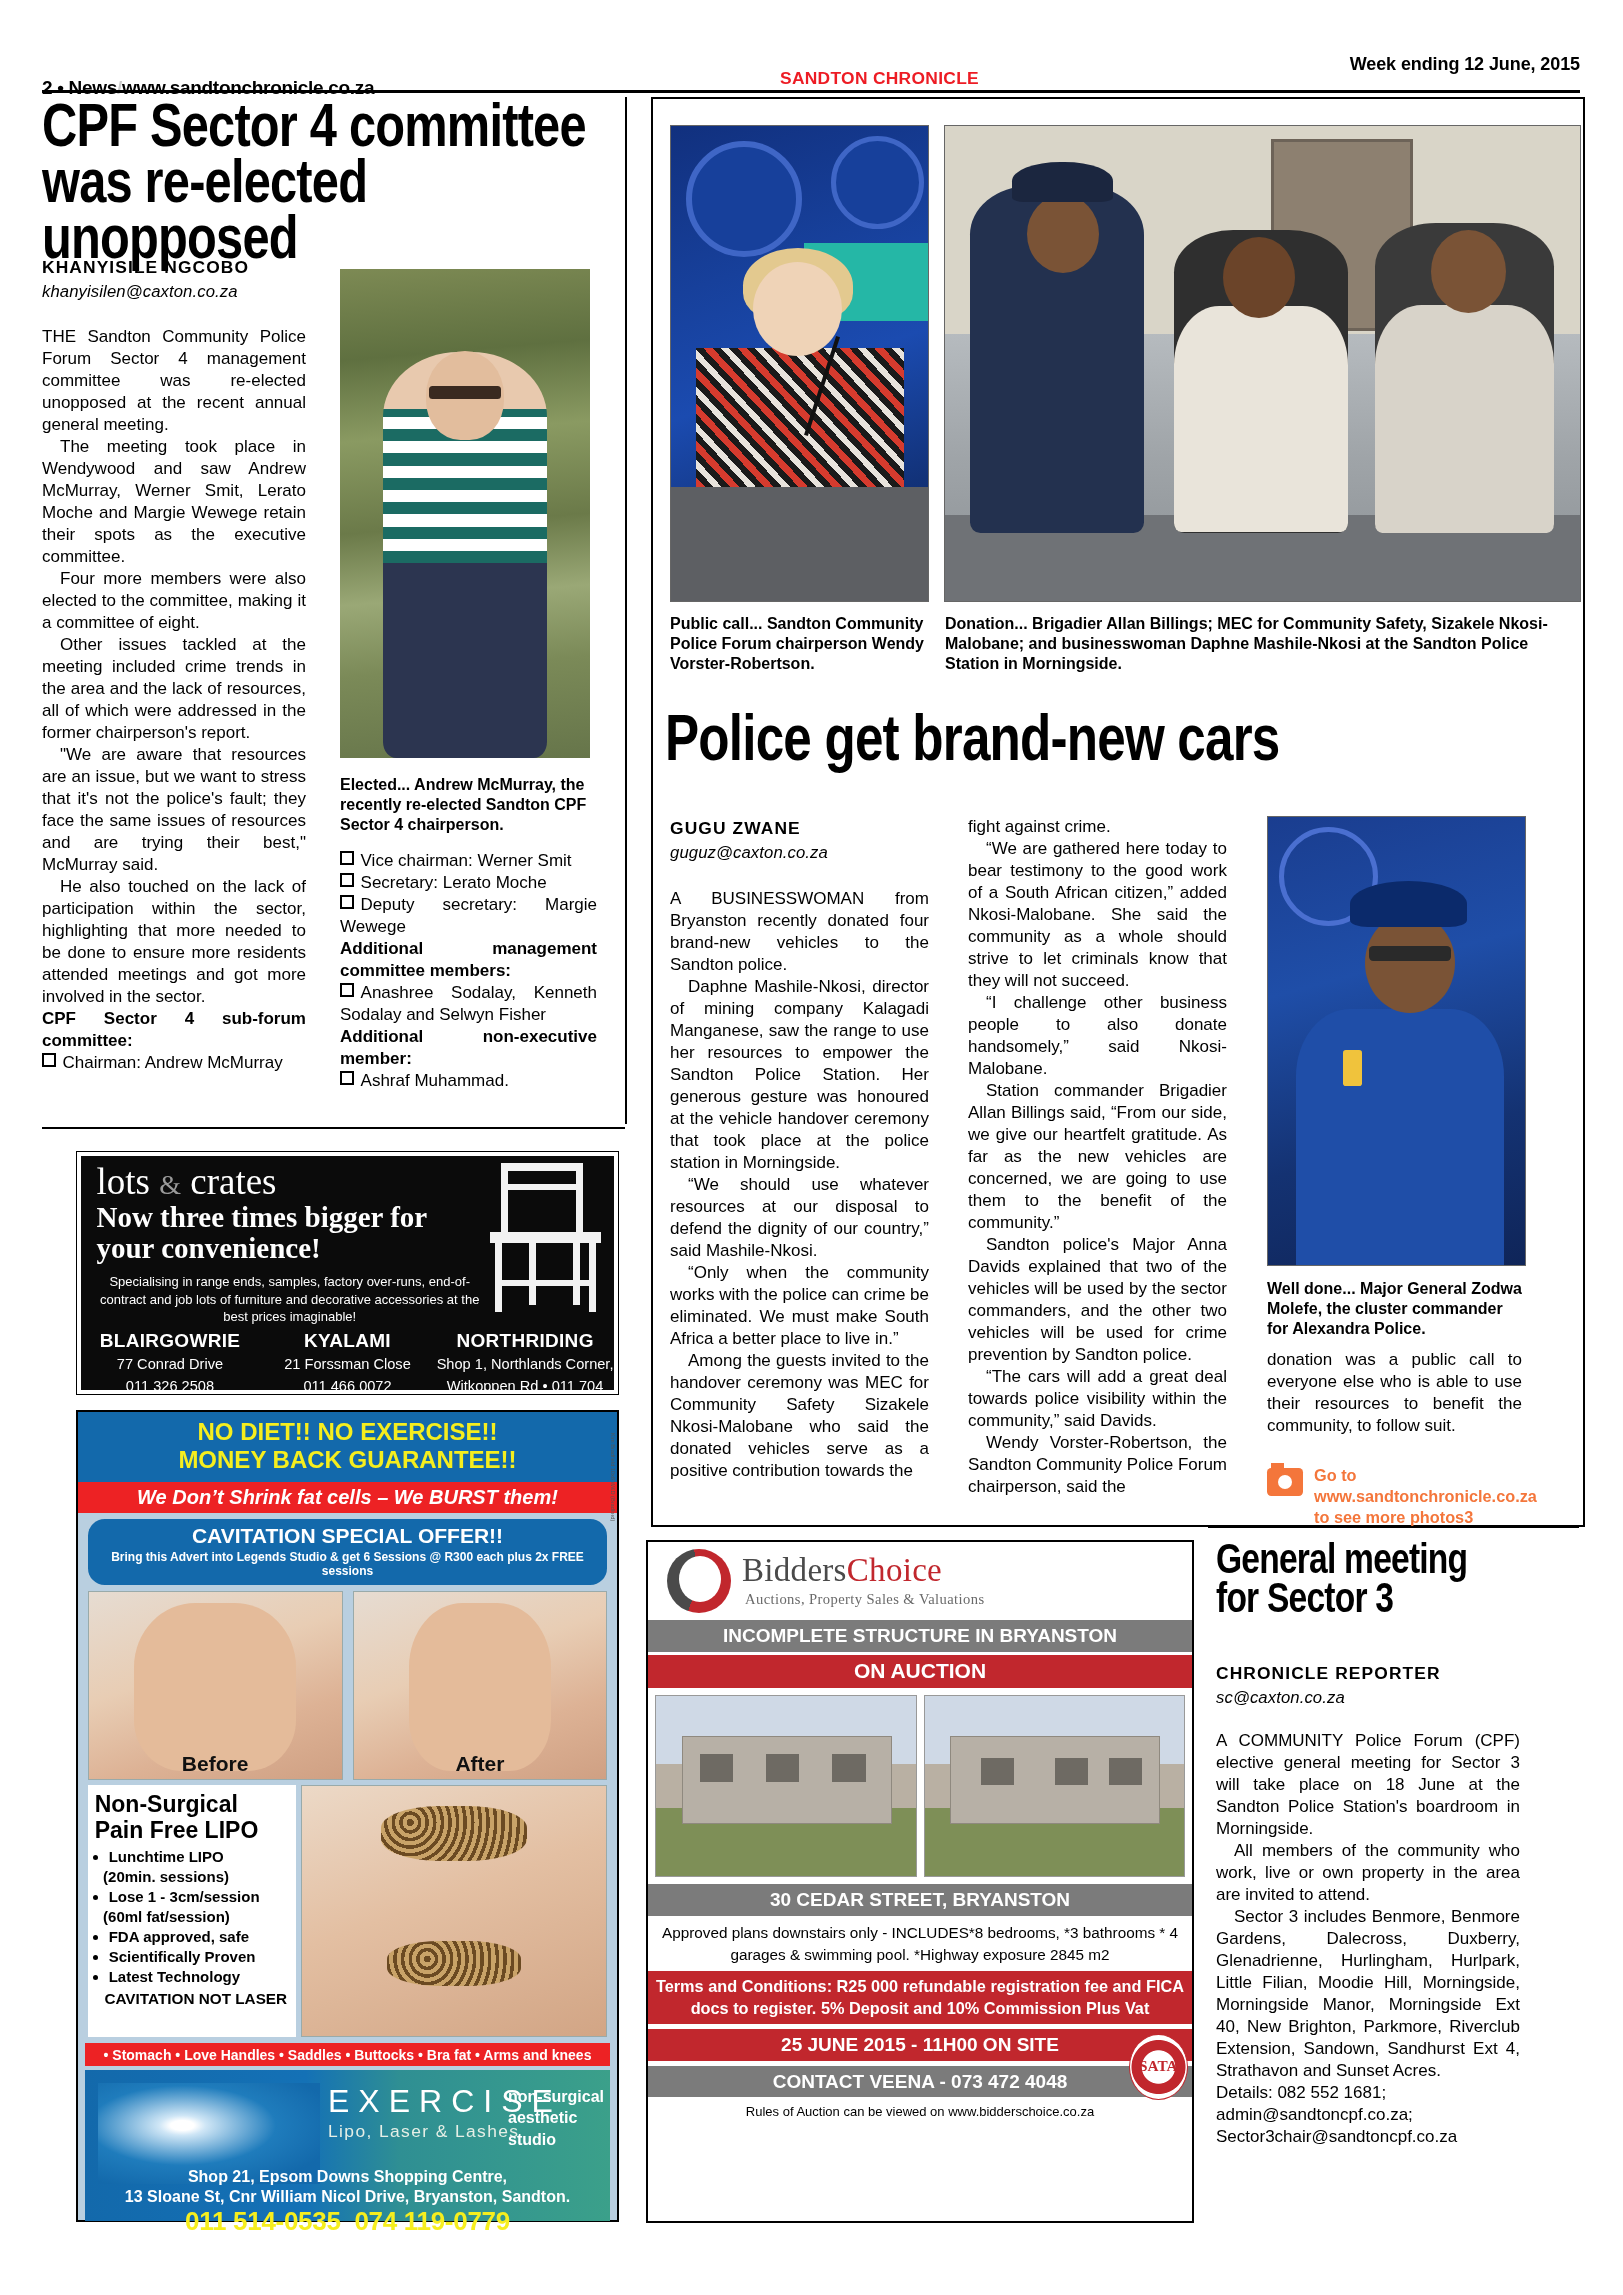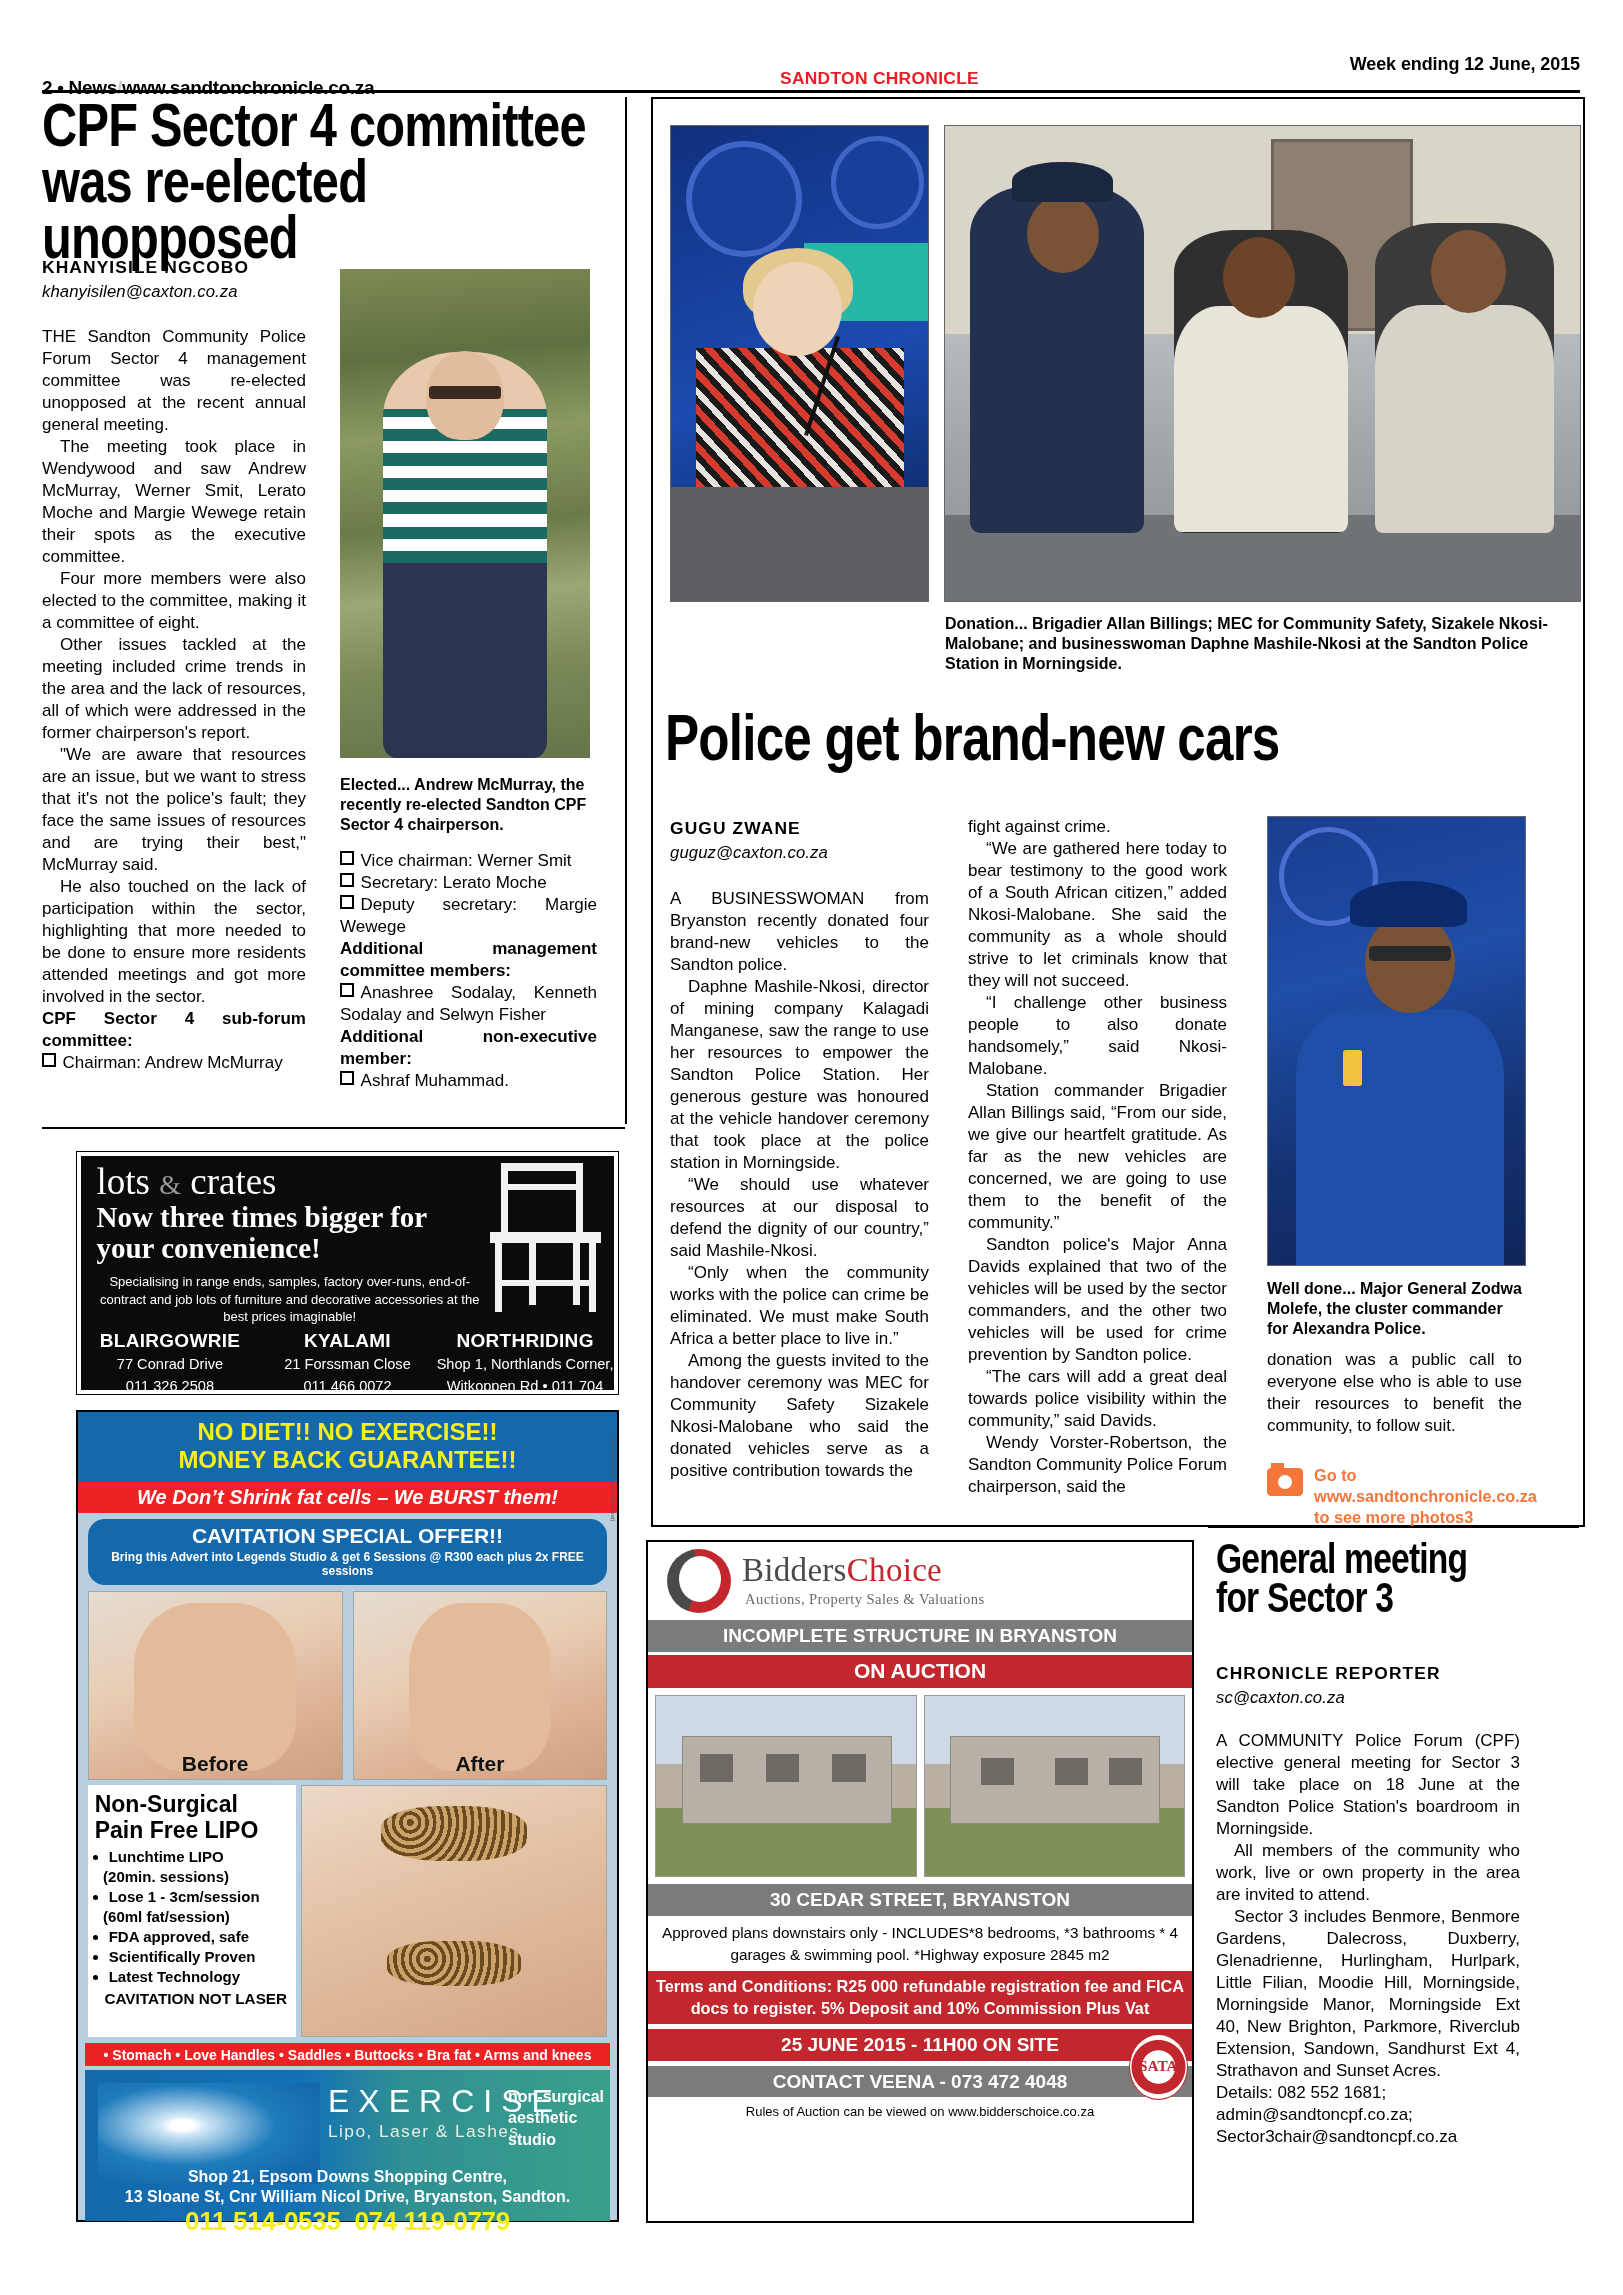--- a/index.html
+++ b/index.html
@@ -251,20 +251,21 @@
     <div class="p-cop"></div>
     <div class="cop-face"></div>
     <div class="cap-hat"></div>
     <div class="p-w1"></div>
     <div class="w1-coat"></div>
     <div class="w1-face"></div>
     <div class="p-w2"></div>
     <div class="w2-coat"></div>
     <div class="w2-face"></div>
   </div>
+  <div class="cap cap-ph1">Public call... Sandton Community Police Forum chairperson Wendy Vorster-Robertson.</div>
   <div class="cap cap-ph2">Donation... Brigadier Allan Billings; MEC for Community Safety, Sizakele Nkosi-Malobane; and businesswoman Daphne Mashile-Nkosi at the Sandton Police Station in Morningside.</div>
 
   <div class="a2-box"></div>
   <div class="hl a2-hl">Police get brand-new cars</div>
   <div class="kicker a2-kicker">GUGU ZWANE</div>
   <div class="email a2-email">guguz@caxton.co.za</div>
 
   <div class="body-col a2-c1">
     <p class="noind">A BUSINESSWOMAN from Bryanston recently donated four brand-new vehicles to the Sandton police.</p>
     <p>Daphne Mashile-Nkosi, director of mining company Kalagadi Manganese, saw the range to use her resources to empower the Sandton Police Station. Her generous gesture was honoured at the vehicle handover ceremony that took place at the police station in Morningside.</p>

